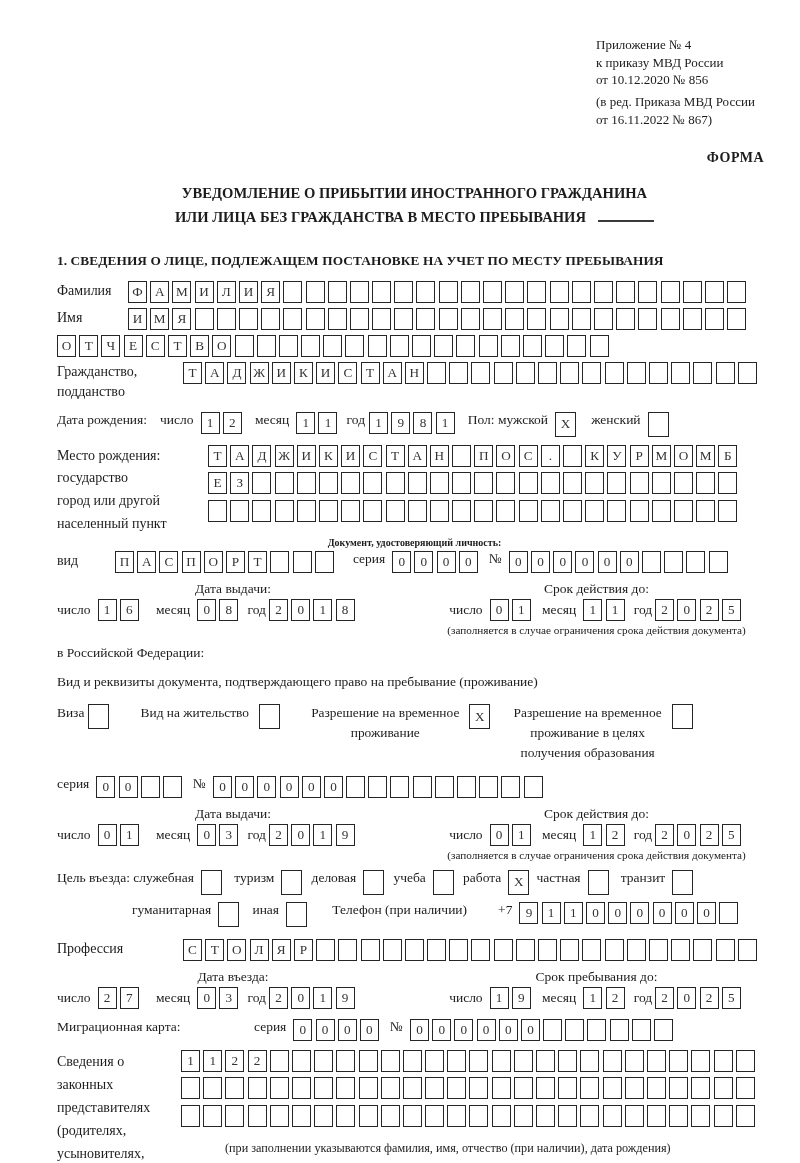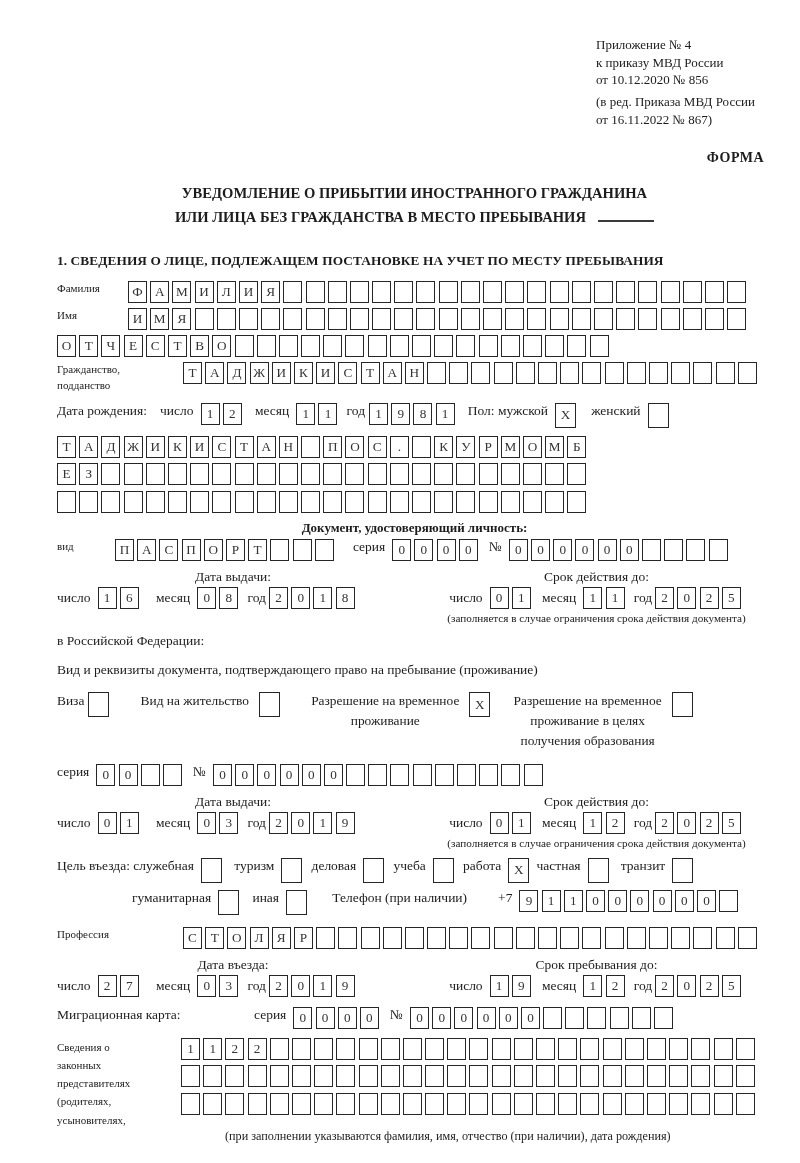--- a/index.html
+++ b/index.html
@@ -8,31 +8,31 @@
     margin:0 auto;box-sizing:border-box;padding:0 28px 0 57px;overflow:hidden;
     font-family:"Liberation Serif","DejaVu Serif",serif;color:#1c1c1c;
   }
   .annex{margin:36px 6px 0 auto;width:170px;font-size:13px;line-height:1.36;}
   .annex .amend{margin-top:4px;}
   .forma{margin-top:22px;text-align:right;padding-right:8px;font-weight:bold;font-size:14px;letter-spacing:.5px;}
   .title{margin-top:16px;text-align:center;font-weight:bold;font-size:14.6px;line-height:1.6;}
   .blank{display:inline-block;width:56px;border-bottom:2px solid #3a3a3a;height:.9em;margin-left:12px;}
   .sec-heading{margin-top:24px;font-weight:bold;font-size:13.3px;letter-spacing:.1px;white-space:nowrap;}
   .row{display:flex;align-items:flex-start;margin-top:5px;}
-  .lbl{font-size:11px;line-height:1.45;flex:0 0 auto;}
+  .lbl{font-size:14px;line-height:1.45;flex:0 0 auto;}
   .cells{display:flex;flex:0 0 auto;}
   .cell{
     width:17px;height:20px;border:1.6px solid #262626;margin-right:3.2px;
     display:flex;align-items:center;justify-content:center;
     font-size:13.2px;color:#333;background:#fff;flex:0 0 auto;
   }
   .cbs .cell{width:19px;height:23px;}
   .stack .cells{margin-bottom:5.5px;}
   .inline-lbl{font-size:13.5px;margin:0 7px 0 0;white-space:nowrap;}
-  .center-head{font-weight:bold;font-size:13px;text-align:center;margin-top:8px;}
+  .center-head{font-weight:bold;font-size:10px;text-align:center;margin-top:8px;}
   .dates{display:flex;margin-top:8px;}
   .dcol-l{width:352px;flex:0 0 auto;}
   .dcol-r{flex:1;margin-left:12px;}
   .dhead{font-size:13.5px;text-align:center;margin-bottom:2px;}
   .drow{display:flex;align-items:center;}
   .note{font-size:11.2px;text-align:center;margin-top:3px;white-space:nowrap;}
   .plain{font-size:13.5px;line-height:1.55;}
   .opts{display:flex;align-items:flex-start;margin-top:10px;}
   .opt{display:flex;align-items:flex-start;}
   .opt .olbl{font-size:13.4px;text-align:center;line-height:1.5;}
@@ -218,20 +218,26 @@
     <div class="cells cbs">
         <span class="cell">X</span>
       </div>
     <span class="inline-lbl" style="margin-left:12px;">женский</span>
     <div class="cells cbs">
         <span class="cell"></span>
       </div>
   </div>
 
   <div class="row" style="margin-top:8px;">
+    <div class="lbl" style="width:151px;line-height:1.62;">
+      <div>Место рождения:</div>
+      <div>государство</div>
+      <div>город или другой</div>
+      <div>населенный пункт</div>
+    </div>
     <div class="stack">
       <div class="cells">
           <span class="cell">Т</span>
           <span class="cell">А</span>
           <span class="cell">Д</span>
           <span class="cell">Ж</span>
           <span class="cell">И</span>
           <span class="cell">К</span>
           <span class="cell">И</span>
           <span class="cell">С</span>

